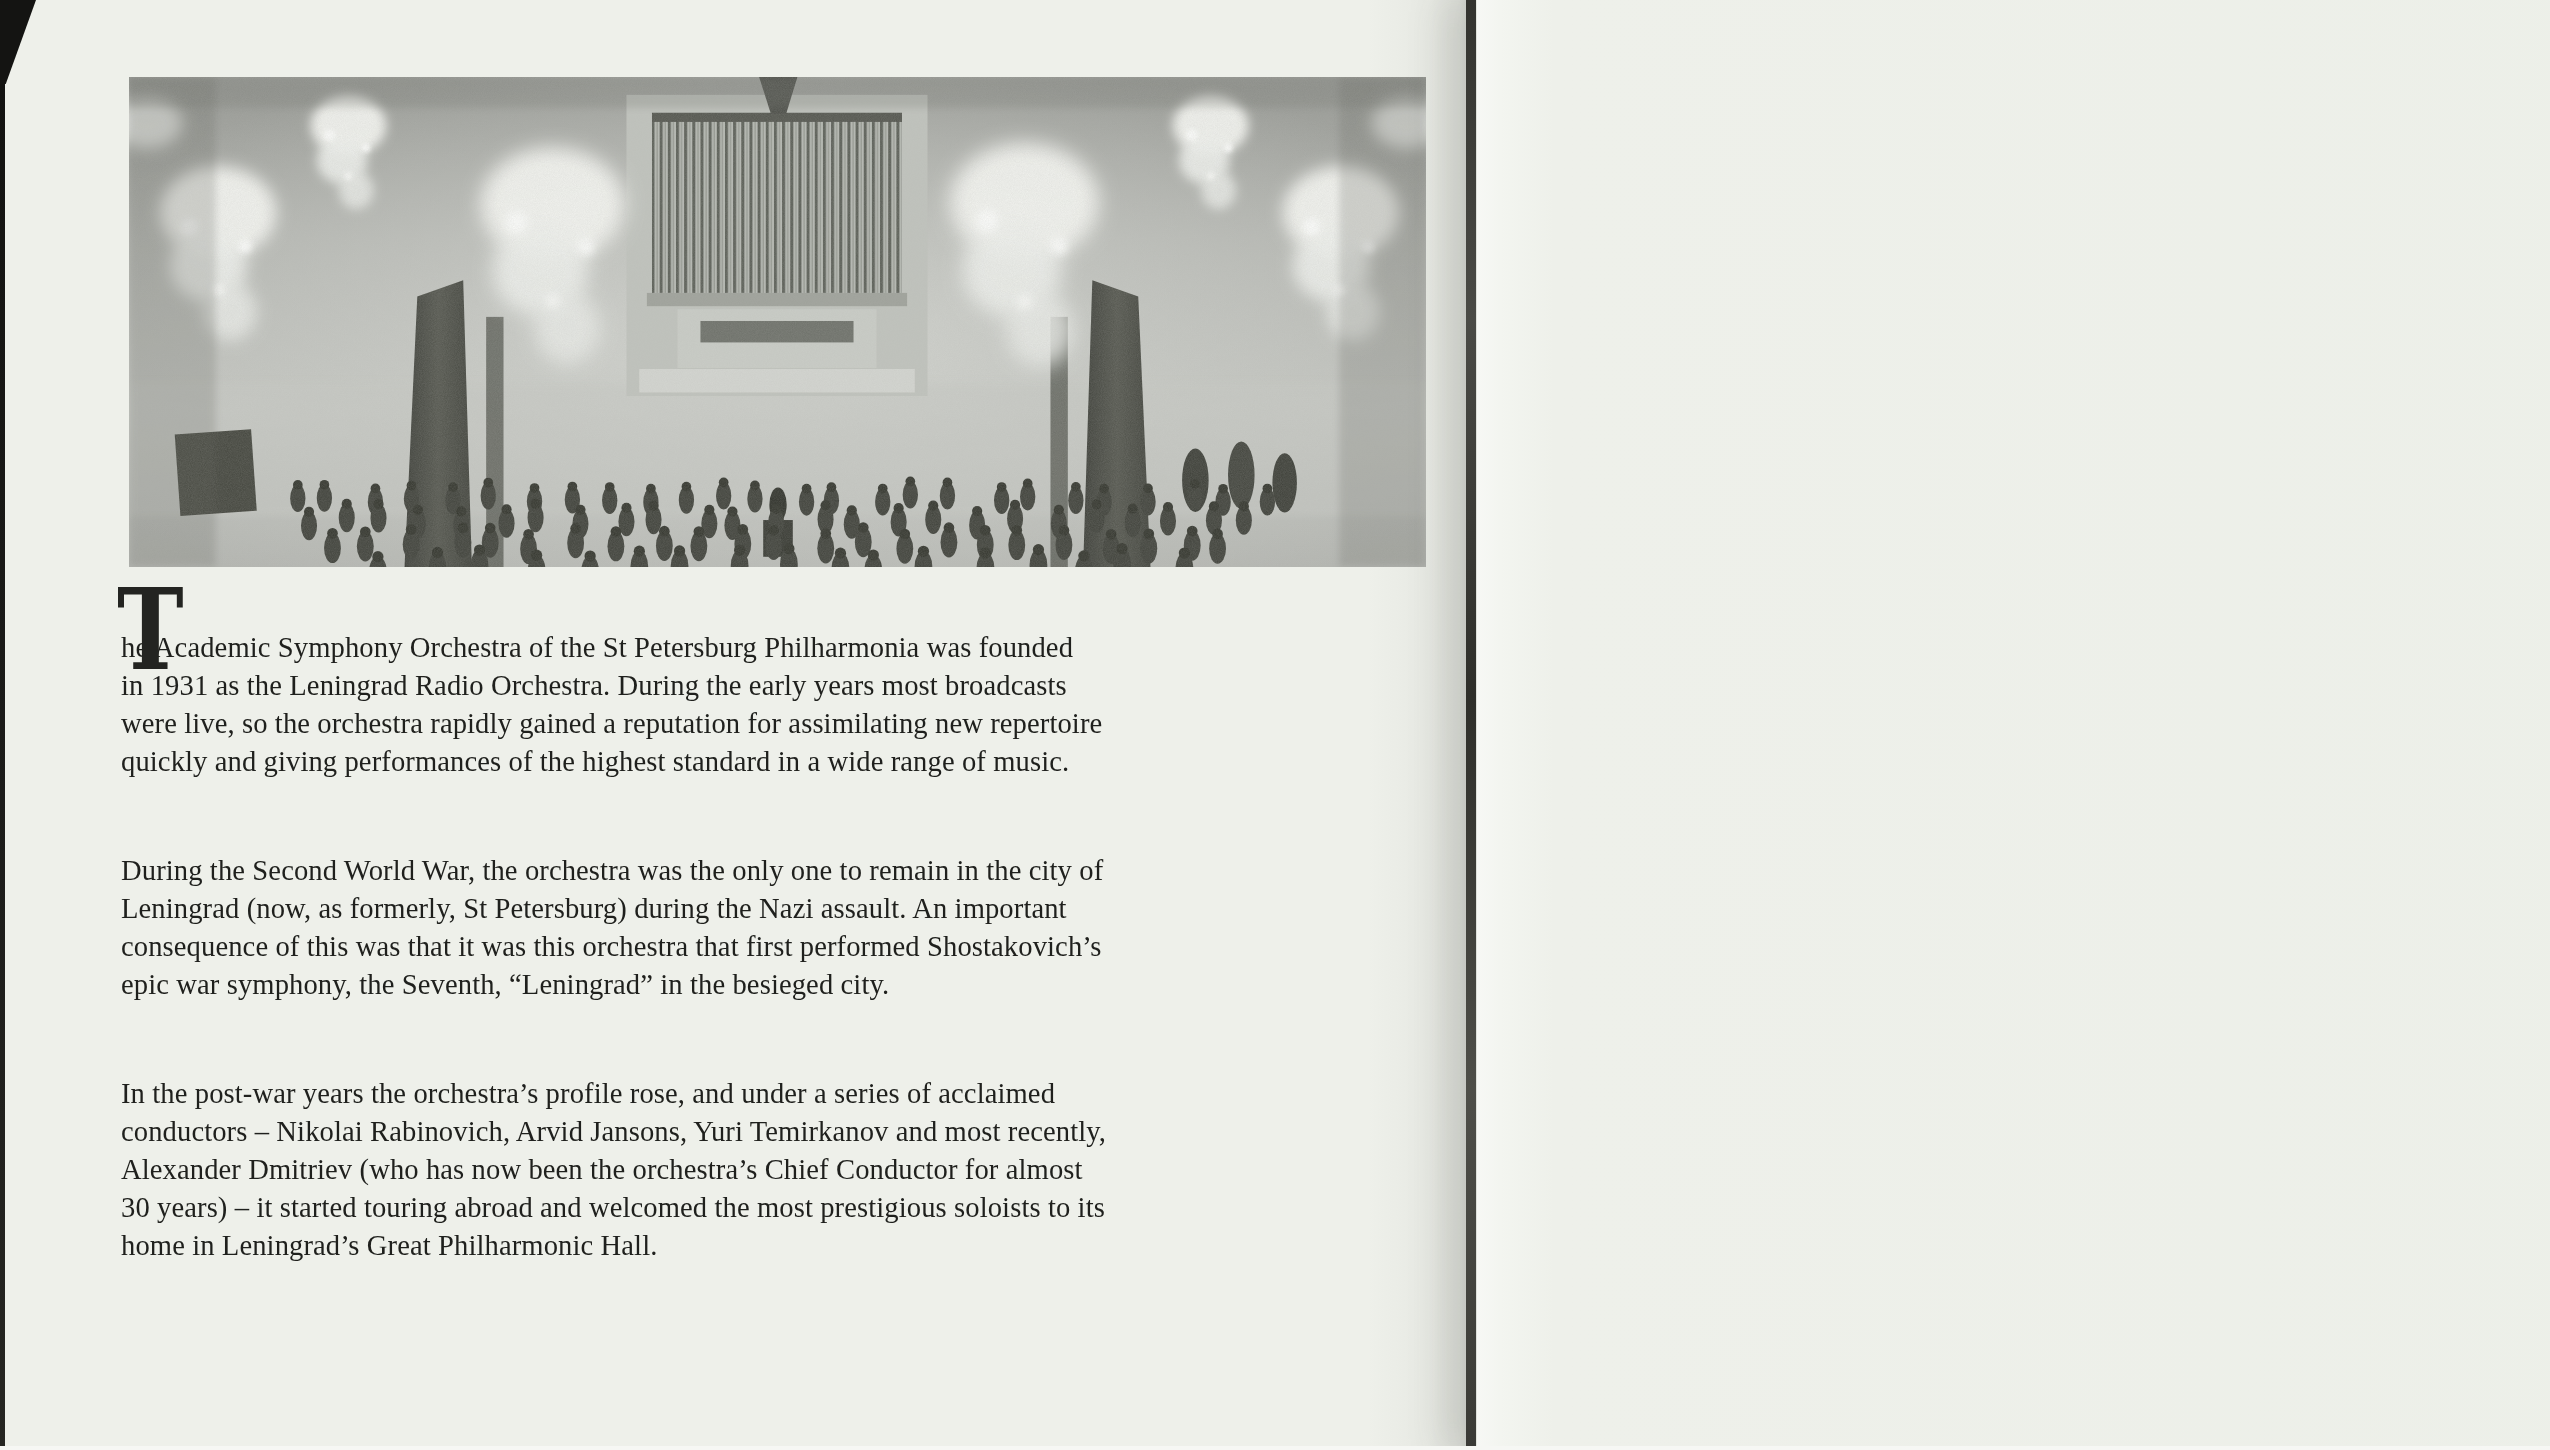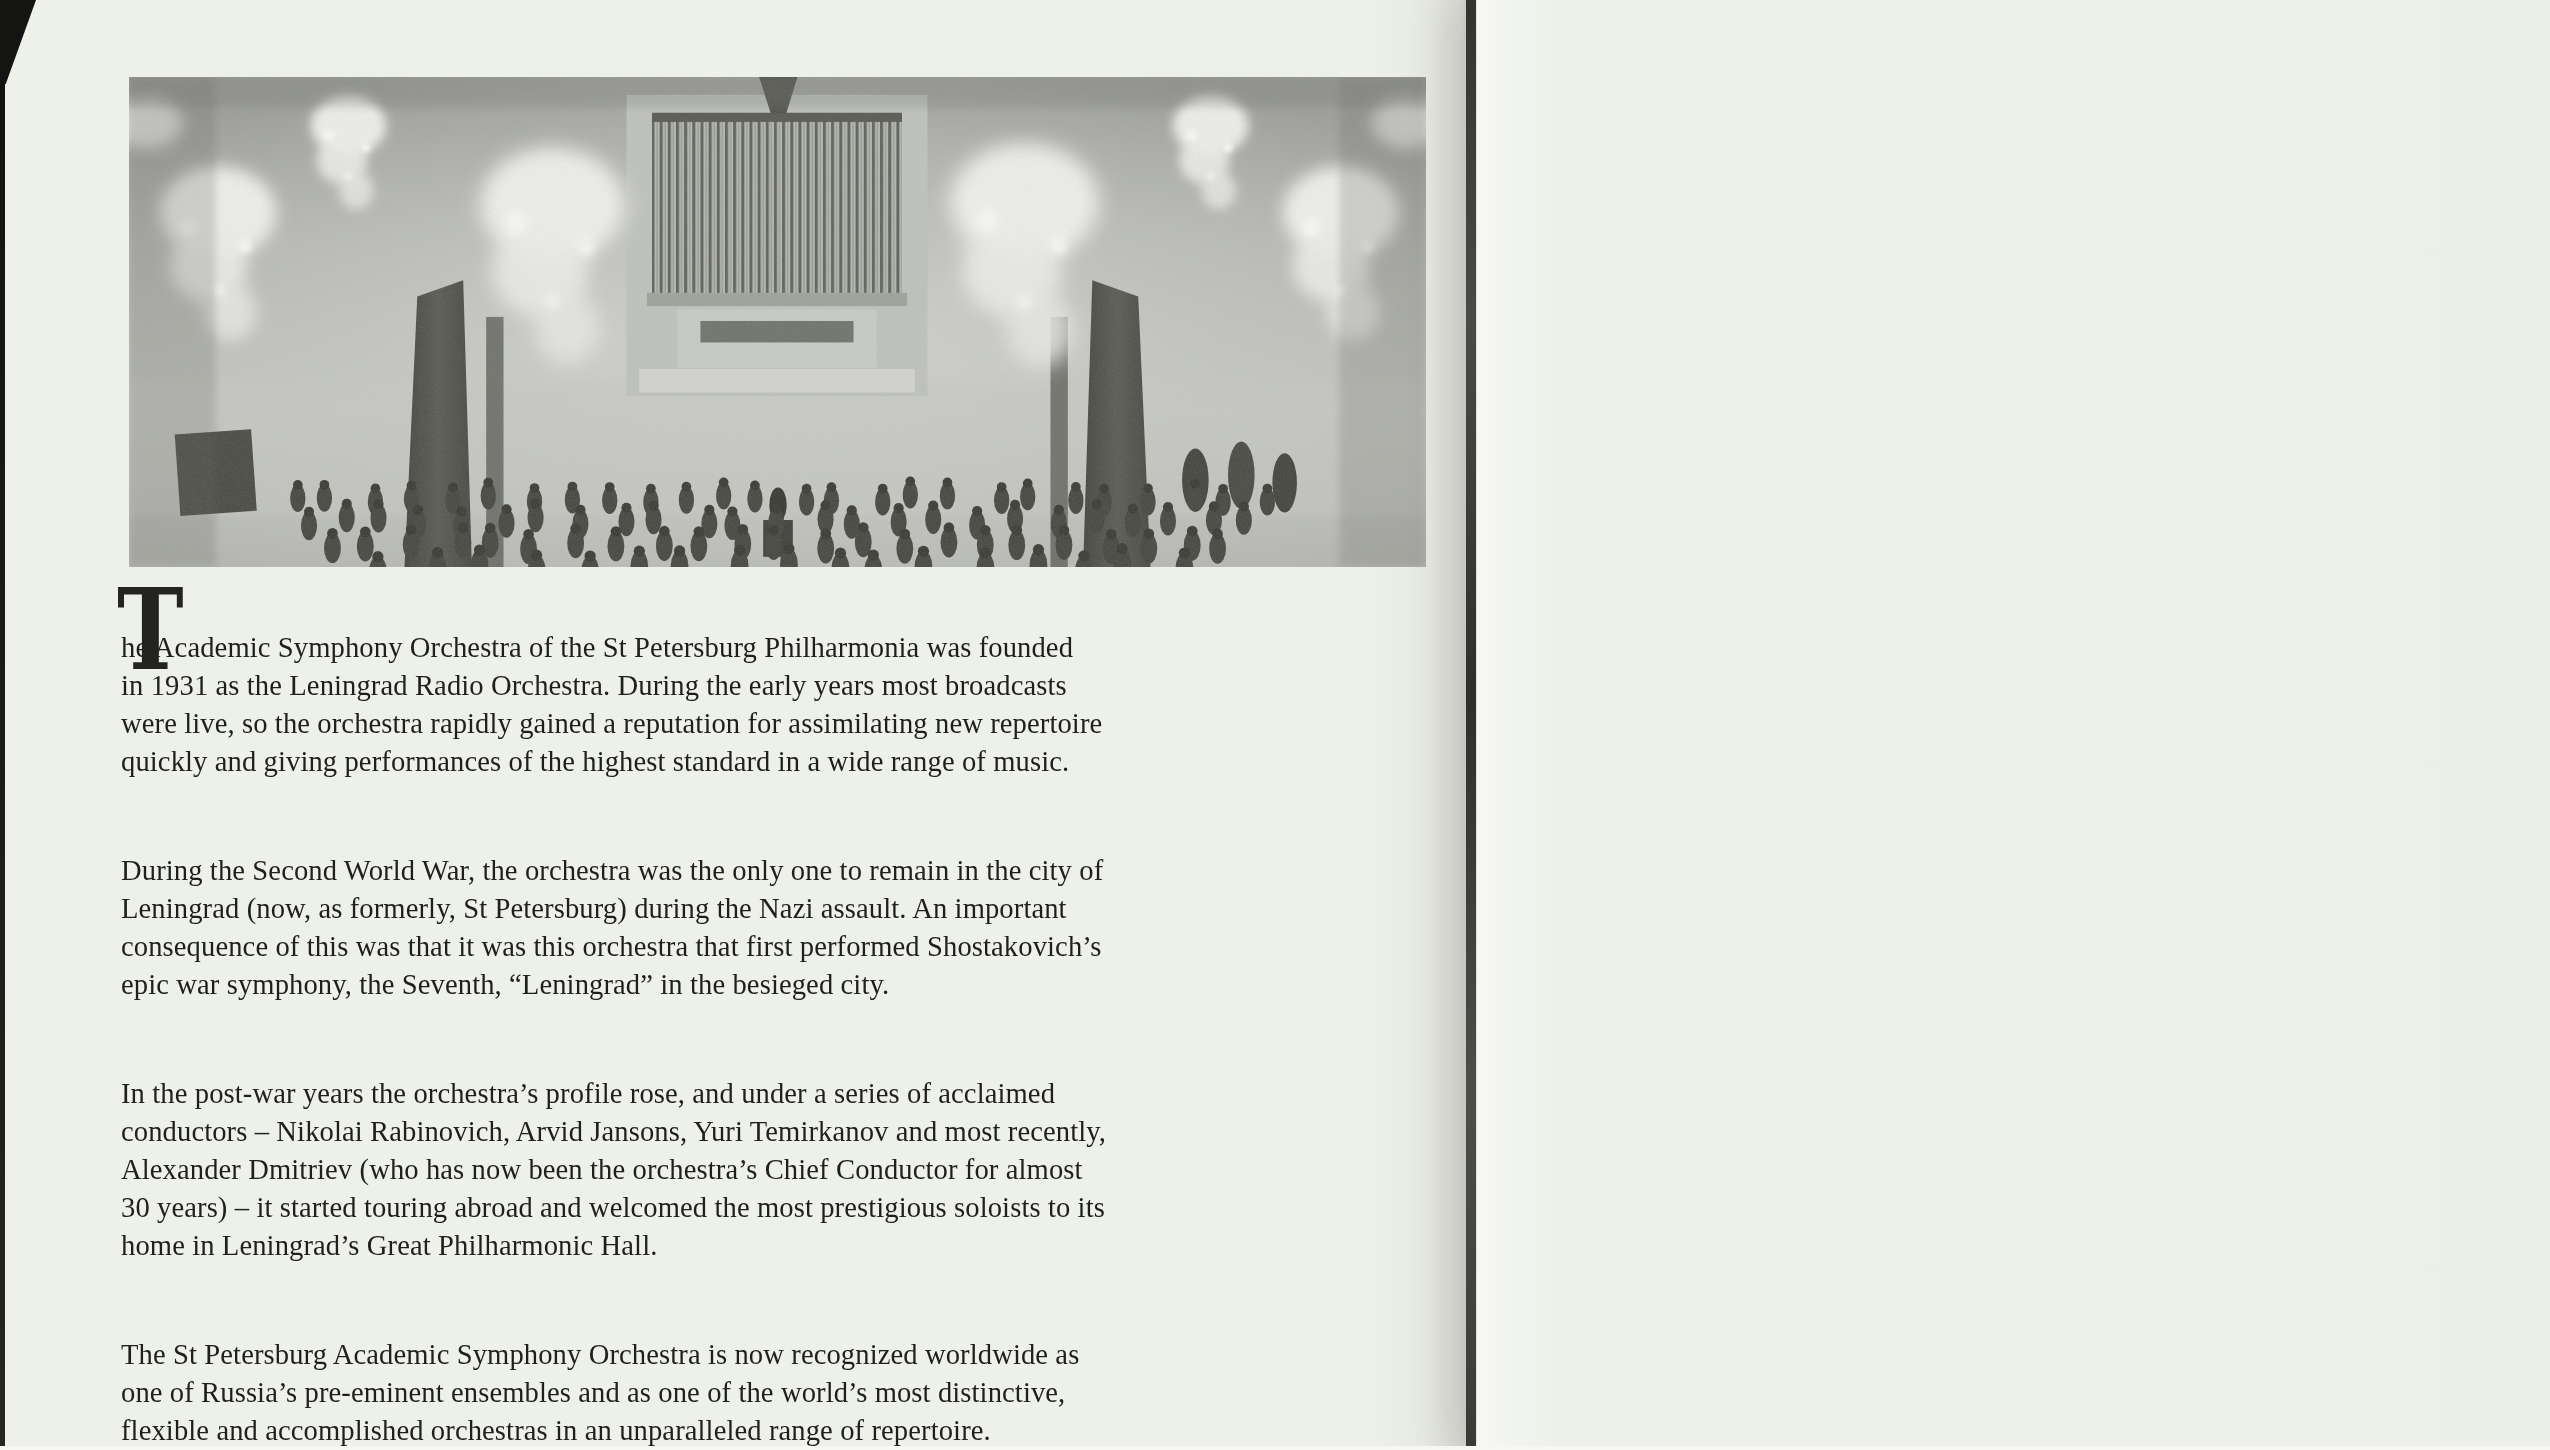--- a/index.html
+++ b/index.html
@@ -342,25 +342,20 @@
 consequence of this was that it was this orchestra that first performed Shostakovich’s
 epic war symphony, the Seventh, “Leningrad” in the besieged city.</span>
       </p>
       <p class="para">
         <span class="ptext">In the post-war years the orchestra’s profile rose, and under a series of acclaimed
 conductors – Nikolai Rabinovich, Arvid Jansons, Yuri Temirkanov and most recently,
 Alexander Dmitriev (who has now been the orchestra’s Chief Conductor for almost
 30 years) – it started touring abroad and welcomed the most prestigious soloists to its
 home in Leningrad’s Great Philharmonic Hall.</span>
       </p>
-      <p class="para">
-        <span class="ptext">The St Petersburg Academic Symphony Orchestra is now recognized worldwide as
-one of Russia’s pre-eminent ensembles and as one of the world’s most distinctive,
-flexible and accomplished orchestras in an unparalleled range of repertoire.</span>
-      </p>
     </div>
   </div>
 
   <div class="seam"></div>
 
   <div class="page page-right">
     
   </div>
 
   <div class="edge-left"></div>

